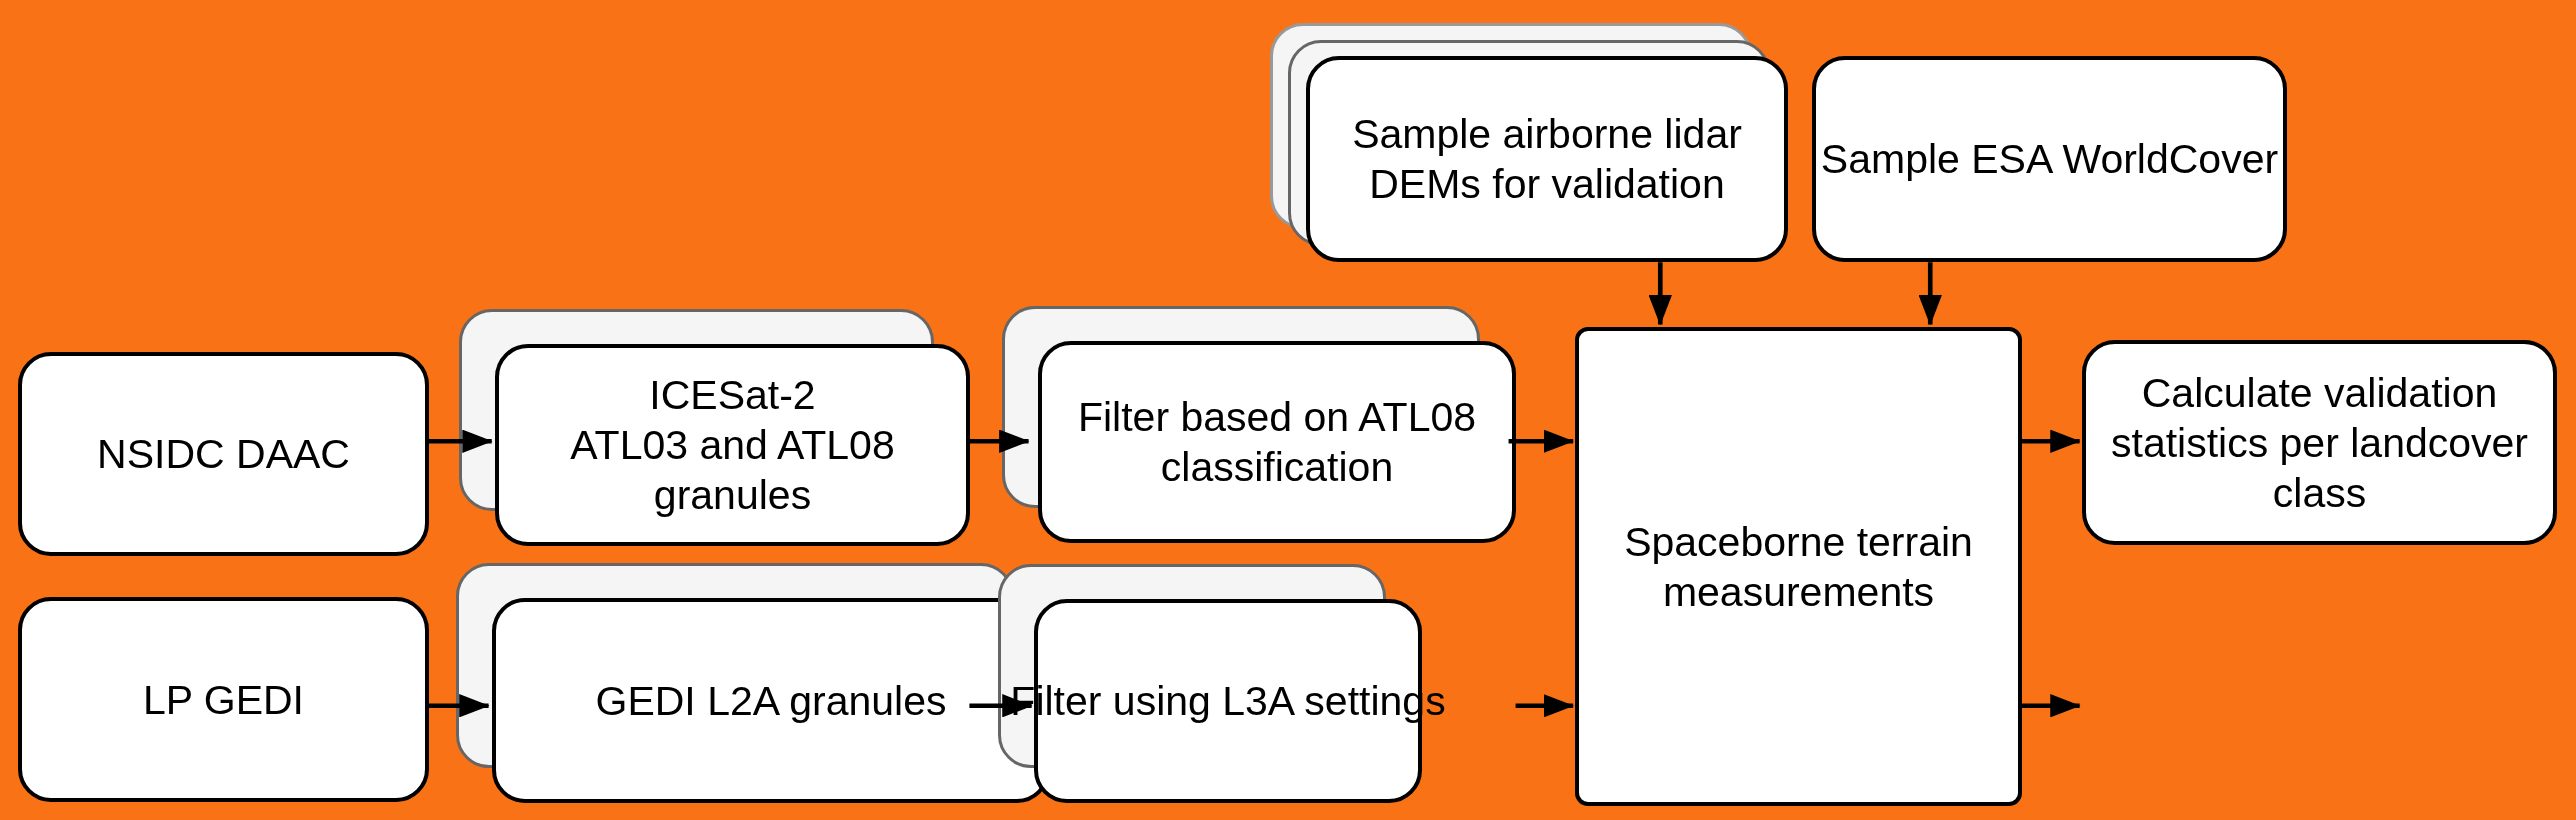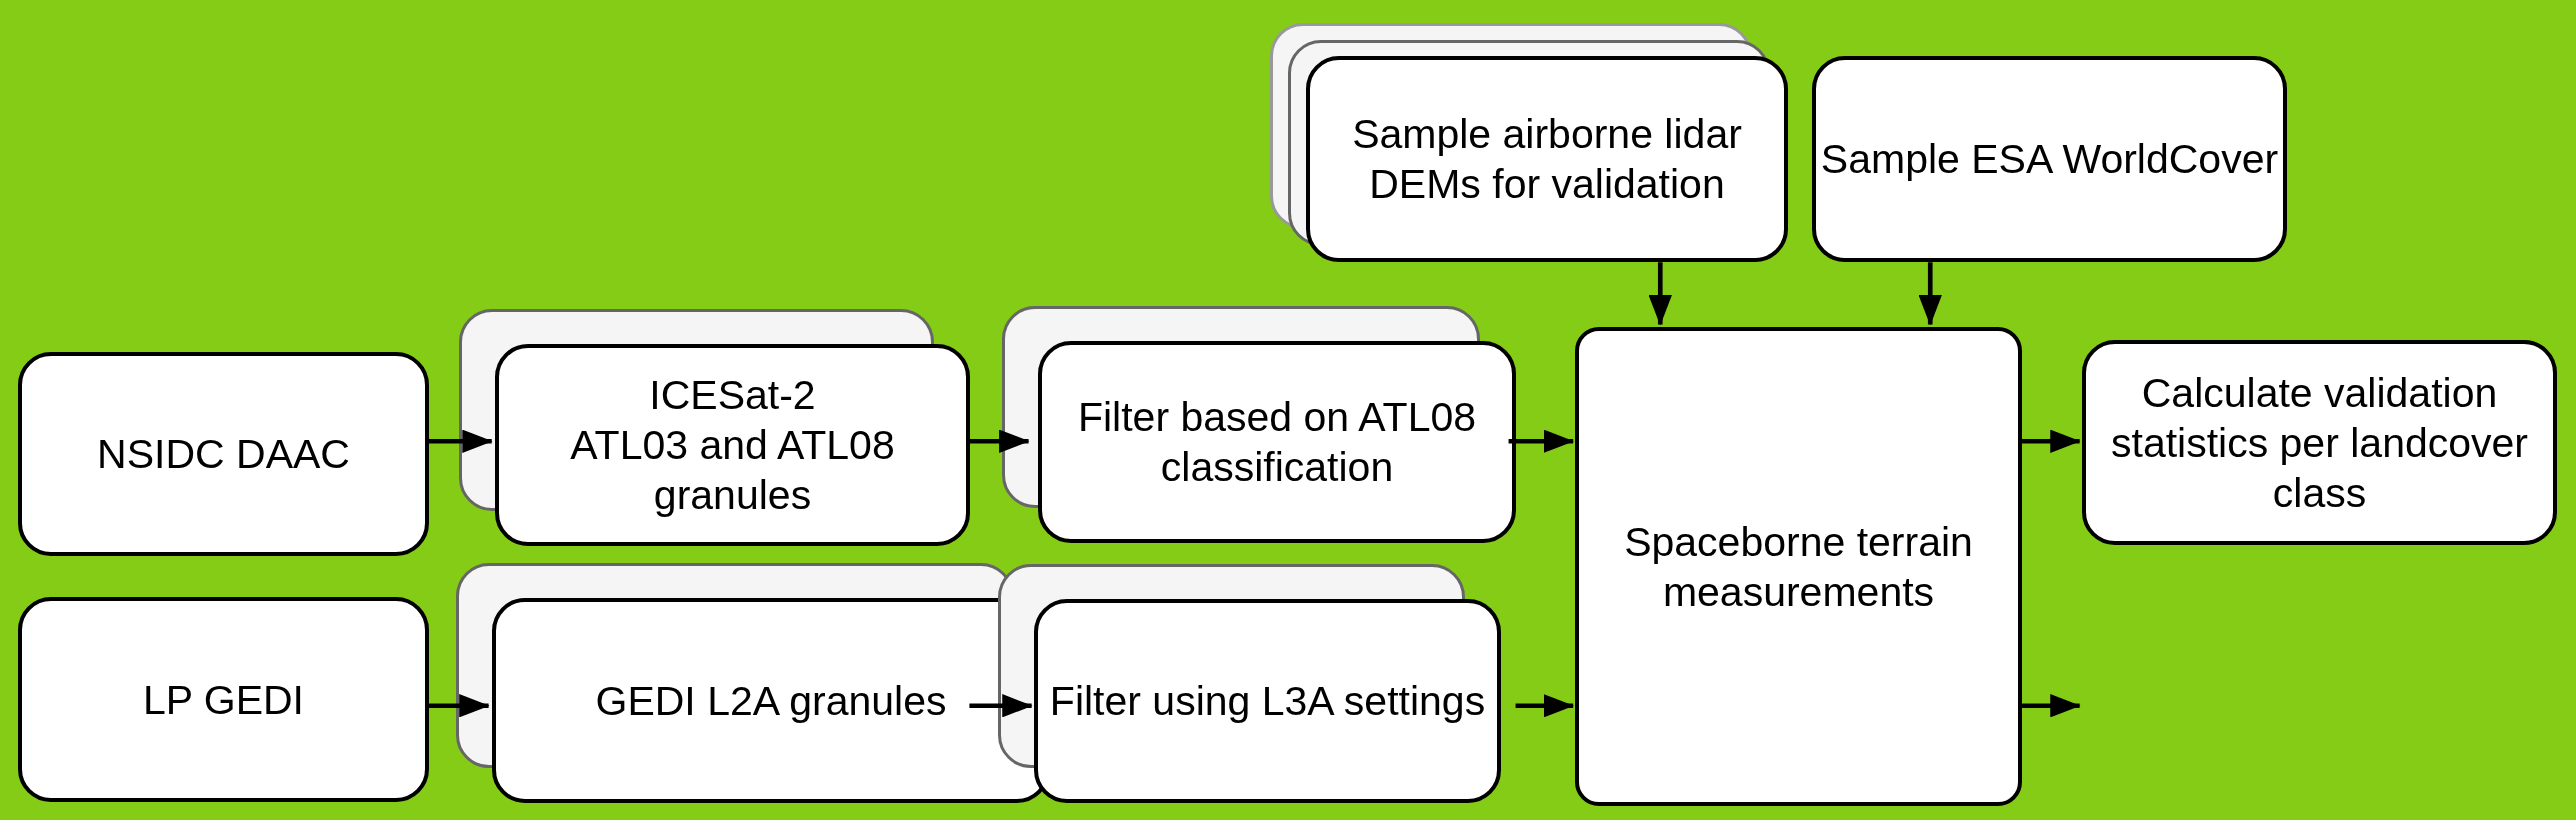--- a/index.html
+++ b/index.html
@@ -1,20 +1,20 @@
 <!DOCTYPE html>
 <html style="font-size:12.4px"><head>
 <meta charset="utf-8">
 <style>
   html, body { margin: 0; padding: 0; background: #ffffff; }
   #canvas {
     position: relative;
     width: 2576px;
     height: 821px;
-    background: #84cc16;
+    background: #f97316;
     font-family: "Liberation Sans", sans-serif;
     color: #000000;
     overflow: hidden;
   }
   .node { position: absolute; }
   .stack-layer {
     position: absolute;
     width: 100%;
     height: 100%;
     box-sizing: border-box;
@@ -35,21 +35,21 @@
     justify-content: center;
   }
   .box .label {
     display: block;
     text-align: center;
     white-space: pre;
     font-size: 41px;
     line-height: 50px;
     color: #000000;
   }
-  .box.big-radius { border-radius: 24px; }
+  .box.big-radius { border-radius: 13px; }
   #arrows { position: absolute; left: 0; top: 0; z-index: 10; pointer-events: none; }
 </style>
 </head>
 <body>
 
 <div id="canvas">
 
   <div class="node" style="left:1306px; top:56px; width:482px; height:206px;">
     <div class="stack-layer far" style="left:-36px; top:-33px;"></div>
     <div class="stack-layer" style="left:-18px; top:-16.3px;"></div>
@@ -109,21 +109,21 @@
     </div>
   </div>
 
   <div class="node" style="left:492px; top:598px; width:558px; height:205px;">
     <div class="stack-layer" style="left:-36px; top:-35px;"></div>
     <div class="box">
       <span class="label">GEDI L2A granules</span>
     </div>
   </div>
 
-  <div class="node" style="left:1034px; top:599px; width:467px; height:204px;">
+  <div class="node" style="left:1034px; top:599px; width:388px; height:204px;">
     <div class="stack-layer" style="left:-36px; top:-35px;"></div>
     <div class="box">
       <span class="label">Filter using L3A settings</span>
     </div>
   </div>
 
 
   <svg id="arrows" width="2576" height="821" viewBox="0 0 3311 1055">
     <defs>
       <marker id="ah" markerWidth="6.5" markerHeight="5" refX="6.3" refY="2.5" orient="auto" markerUnits="strokeWidth">

